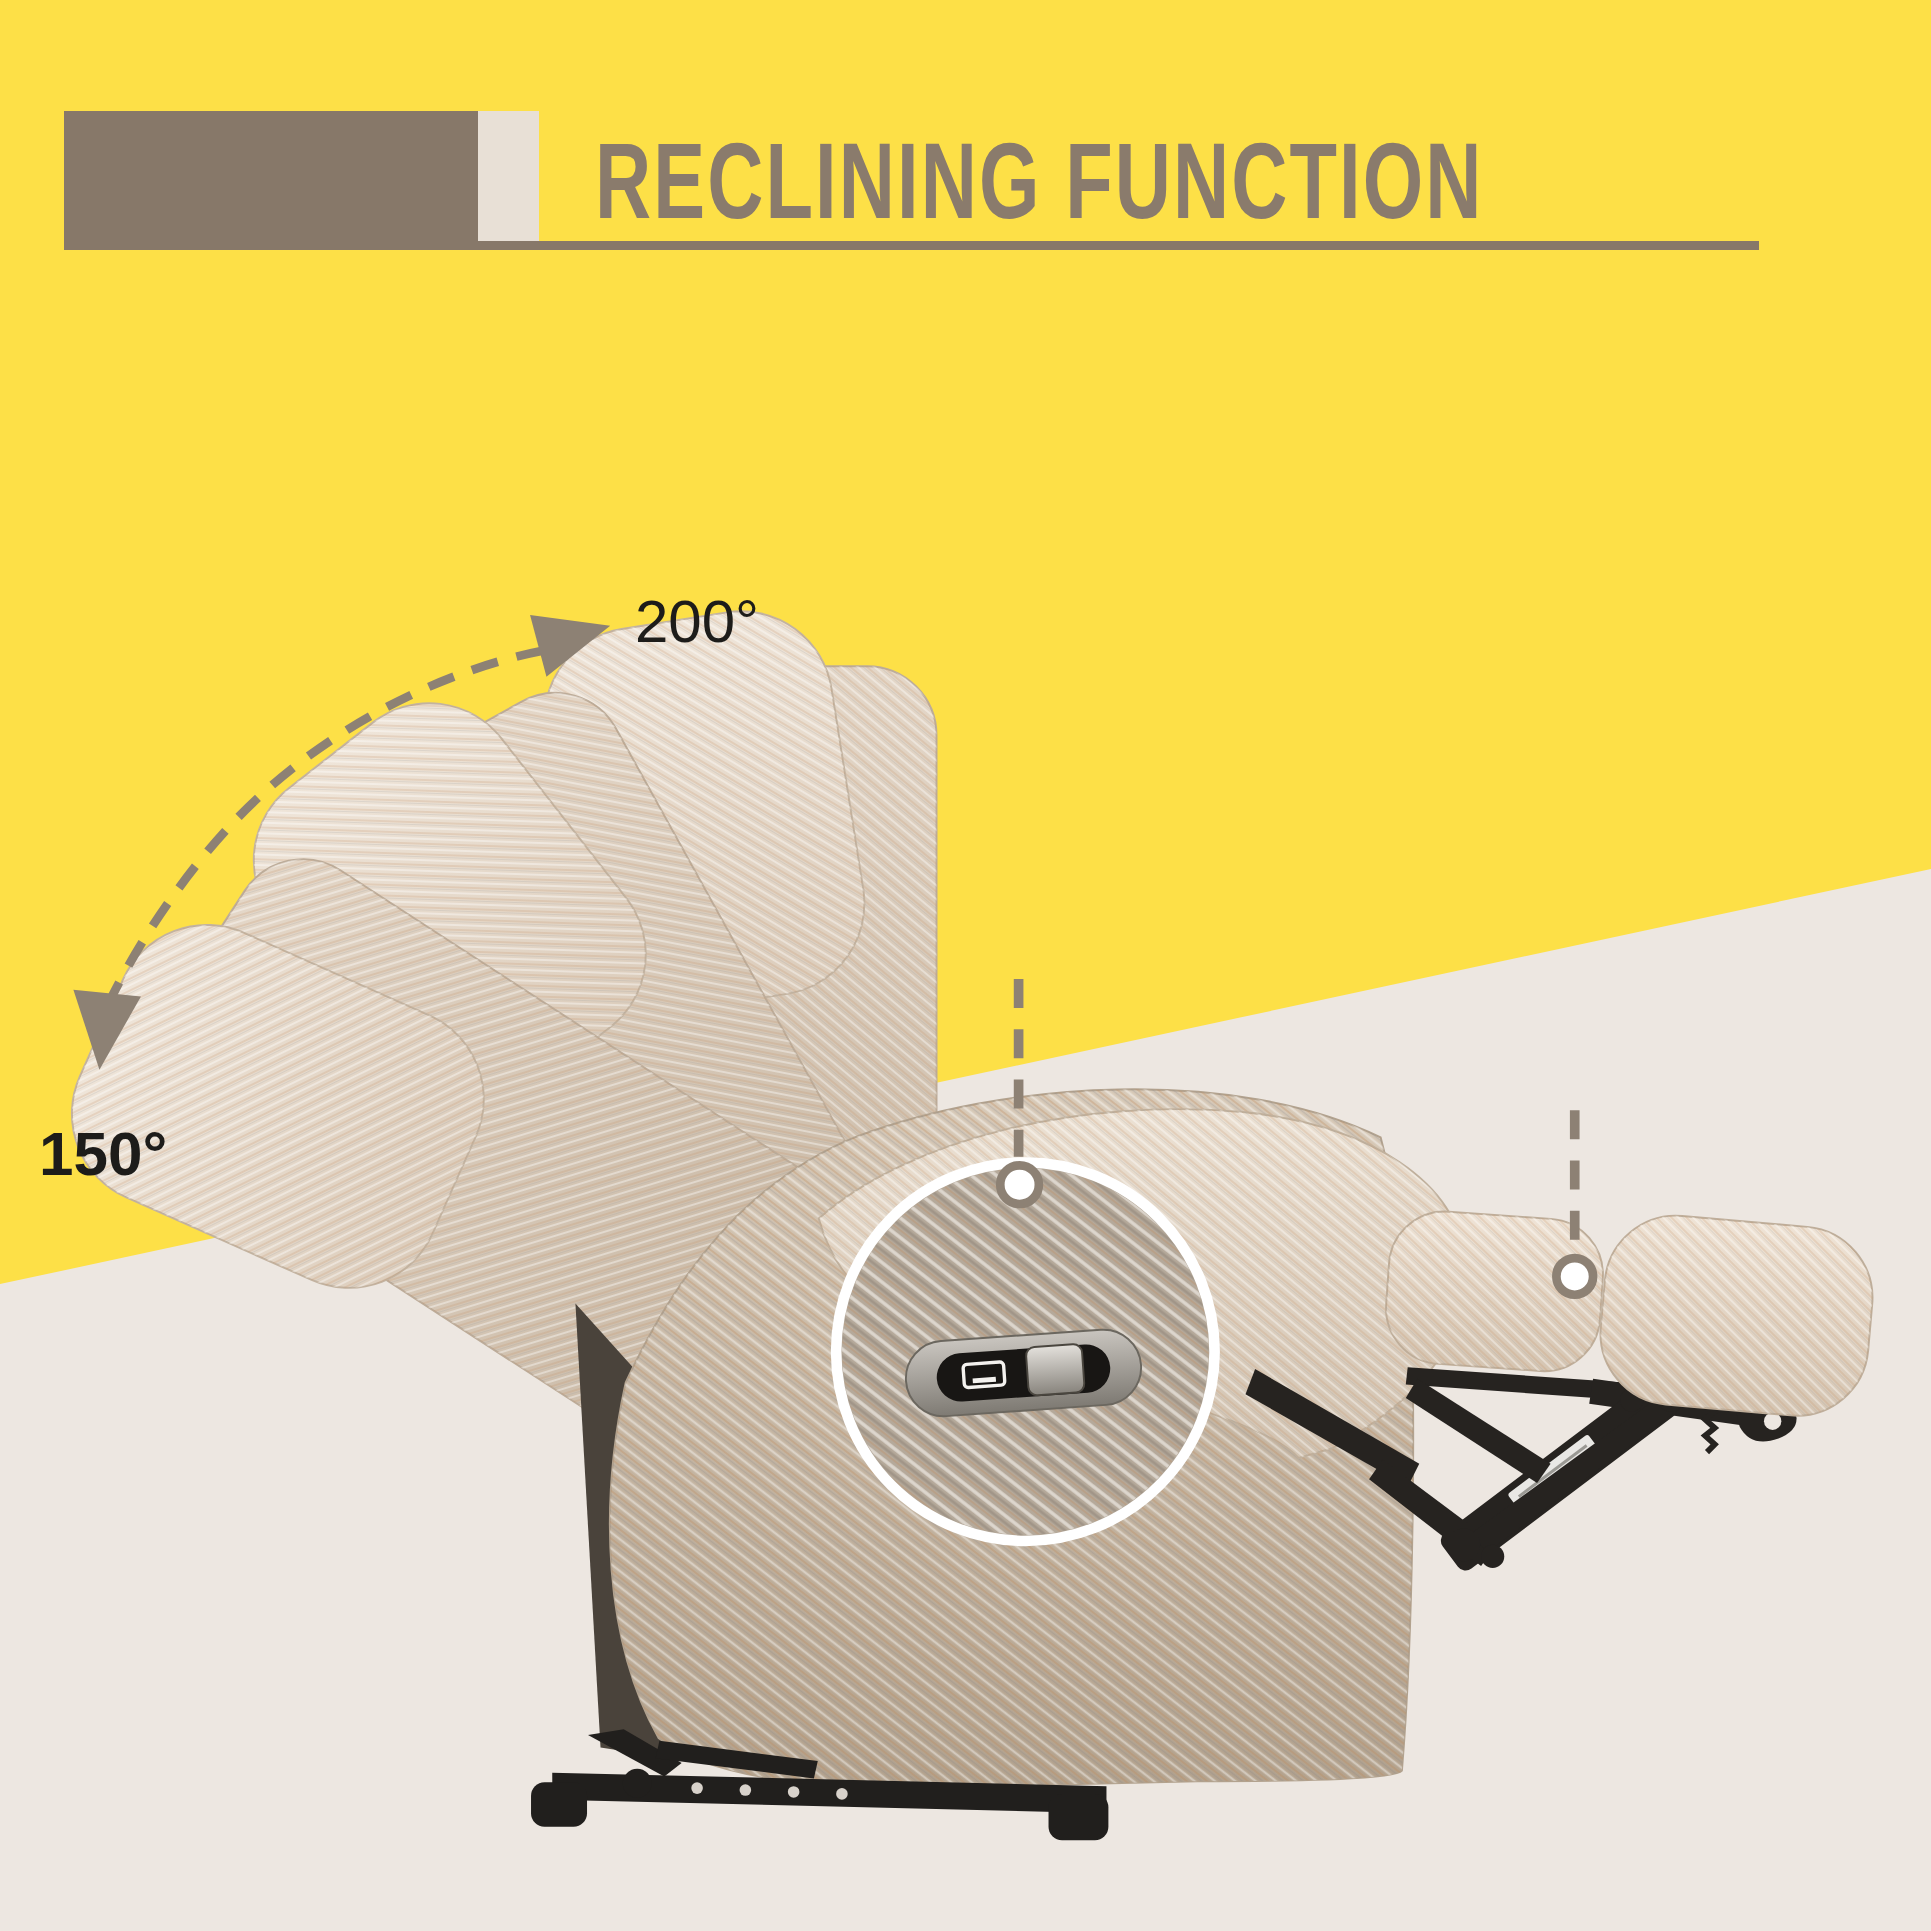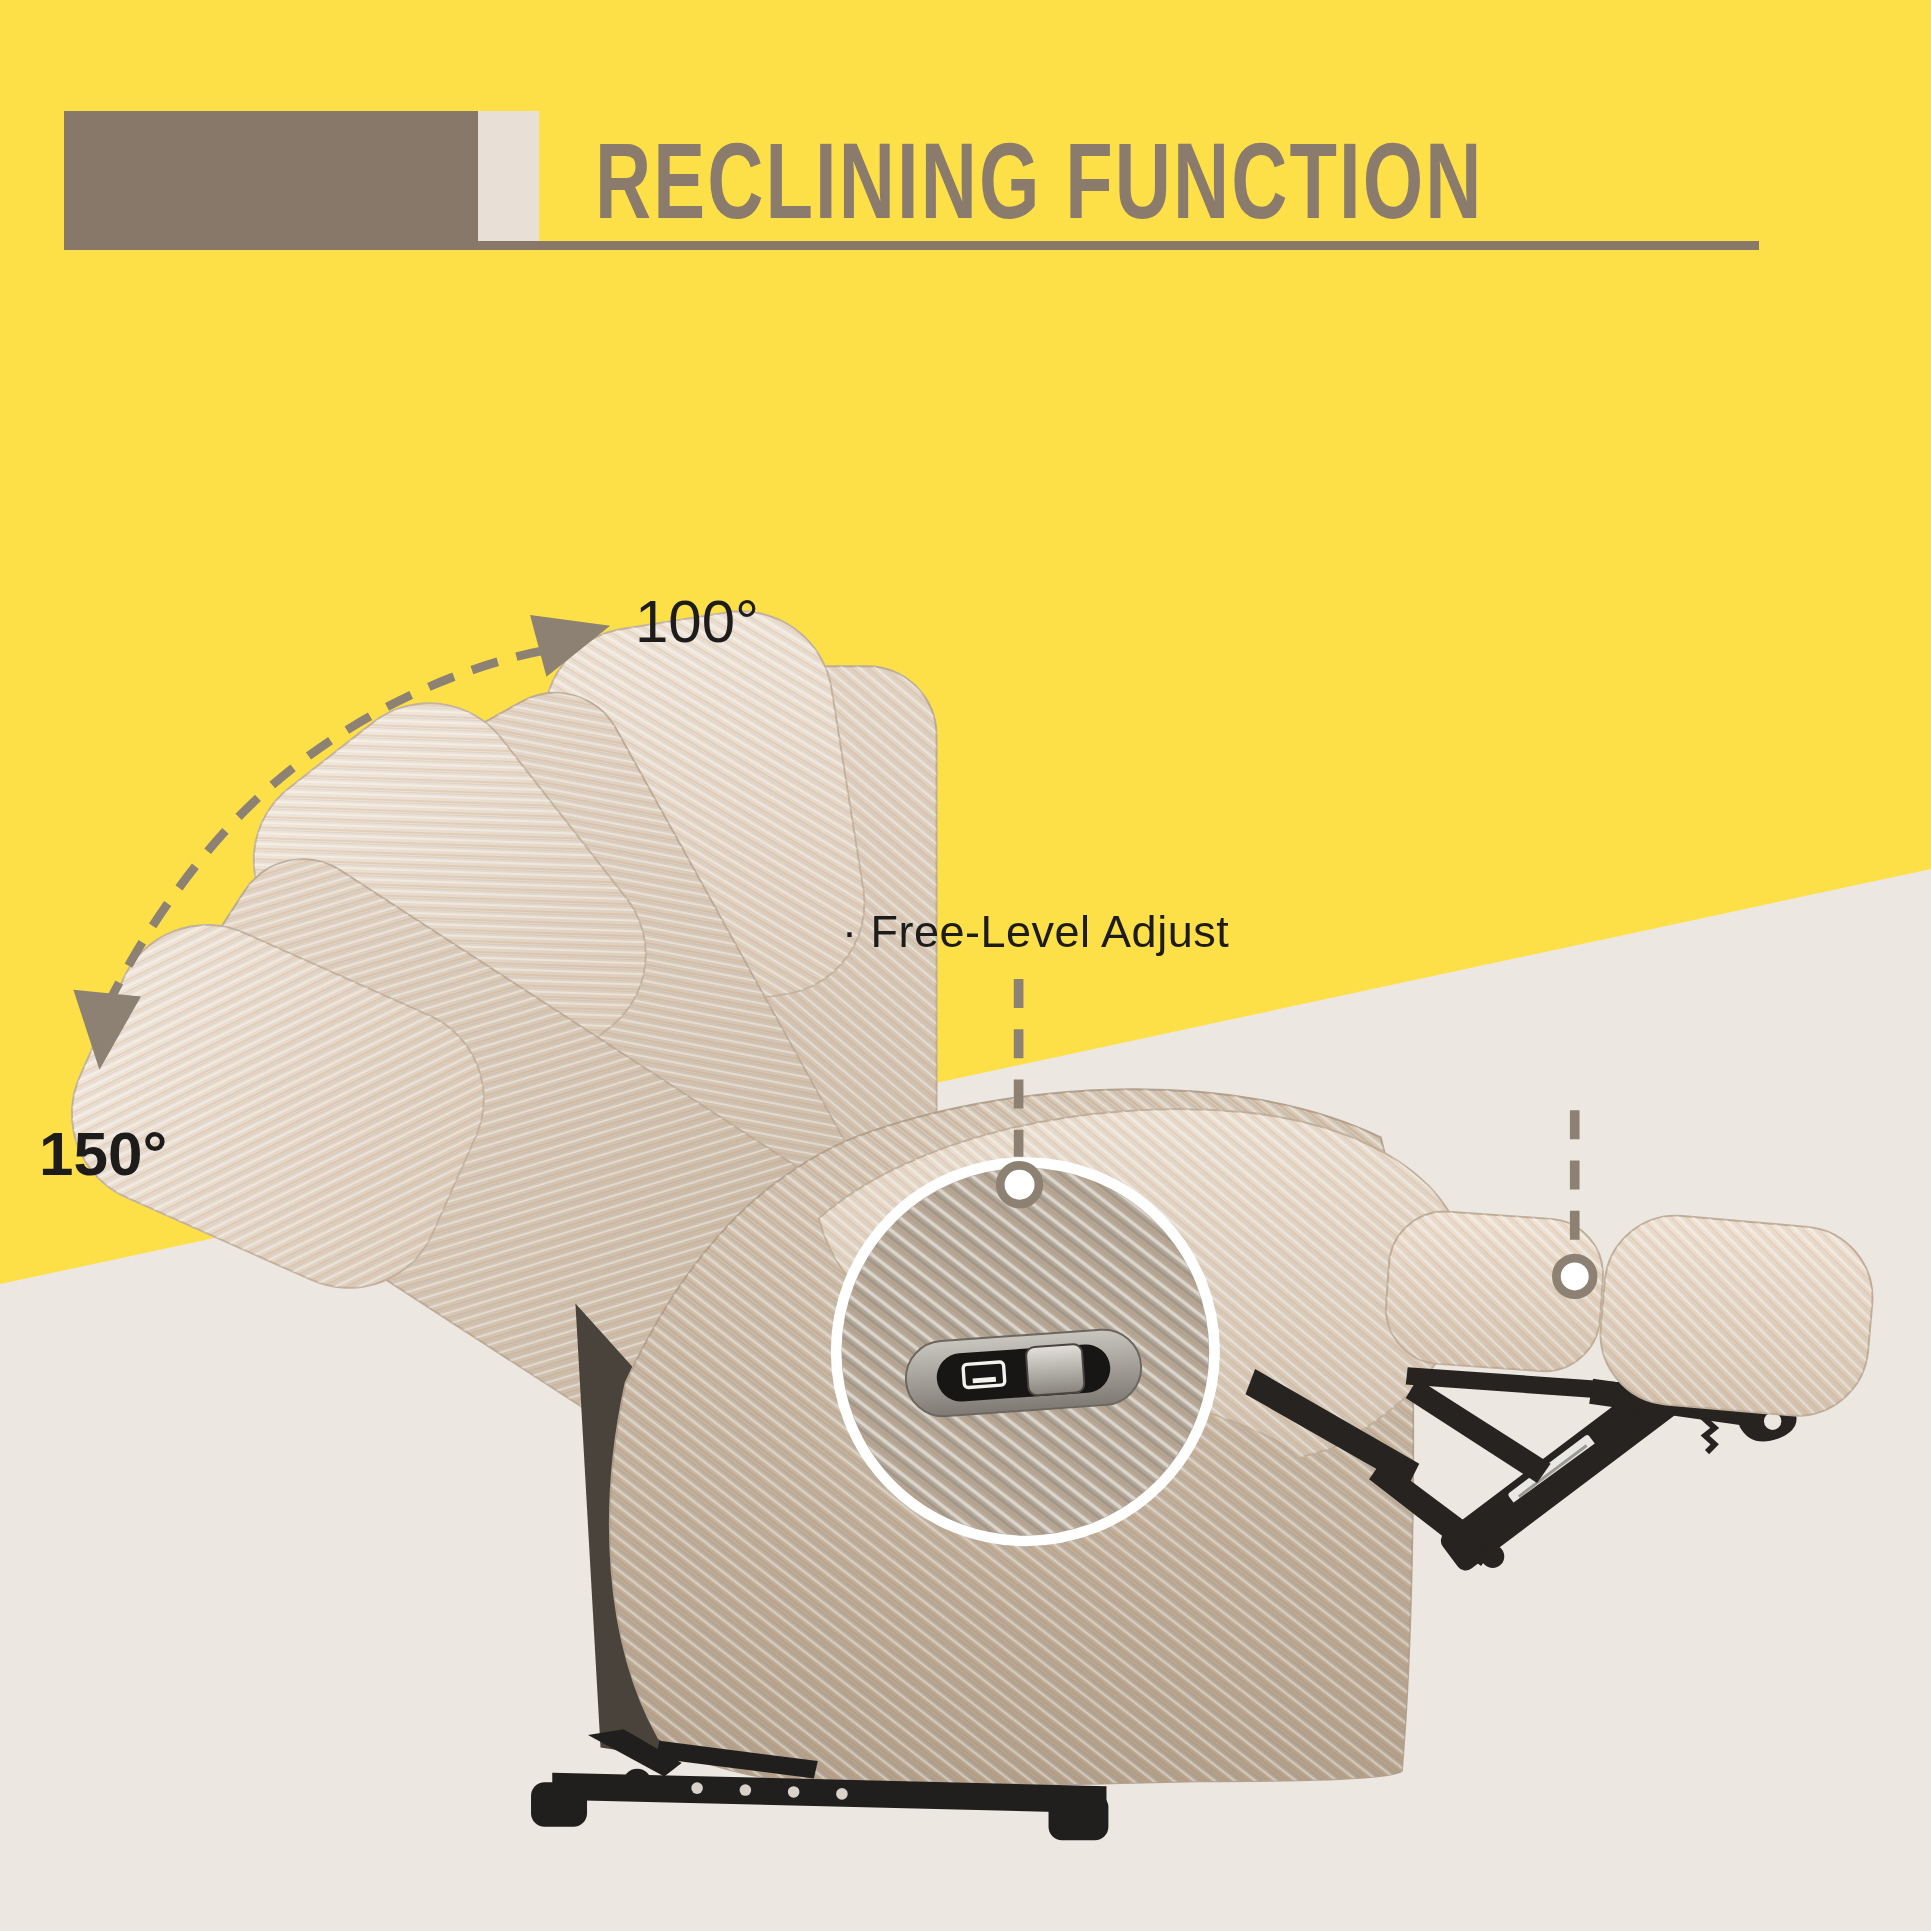--- a/index.html
+++ b/index.html
@@ -196,17 +196,16 @@
       <path d="M 562,674 C 470,692 360,742 272,822 C 210,878 150,962 112,1040" stroke-width="9" stroke-dasharray="28 20"></path>
       <line x1="1055" y1="1014" x2="1055" y2="1198" stroke-width="10" stroke-dasharray="30 22"></line>
       <line x1="1631" y1="1150" x2="1631" y2="1292" stroke-width="10" stroke-dasharray="30 22"></line>
     </g>
     <polygon points="632,648 566,701 549,637" fill="#8d8174"></polygon>
     <polygon points="103,1108 146,1032 76,1025" fill="#8d8174"></polygon>
     <circle cx="1056" cy="1227" r="20" fill="#ffffff" stroke="#8d8174" stroke-width="9"></circle>
     <circle cx="1631" cy="1322" r="19" fill="#ffffff" stroke="#8d8174" stroke-width="9"></circle>
   </svg>
 
-  <div class="label" id="angle-100">100°</div>
+  <div class="label" id="angle-100">200°</div>
   <div class="label" id="angle-150">150°</div>
-  <div class="label" id="callout-adjust">· Free-Level Adjust</div>
 </div>
 
 
 </body></html>

